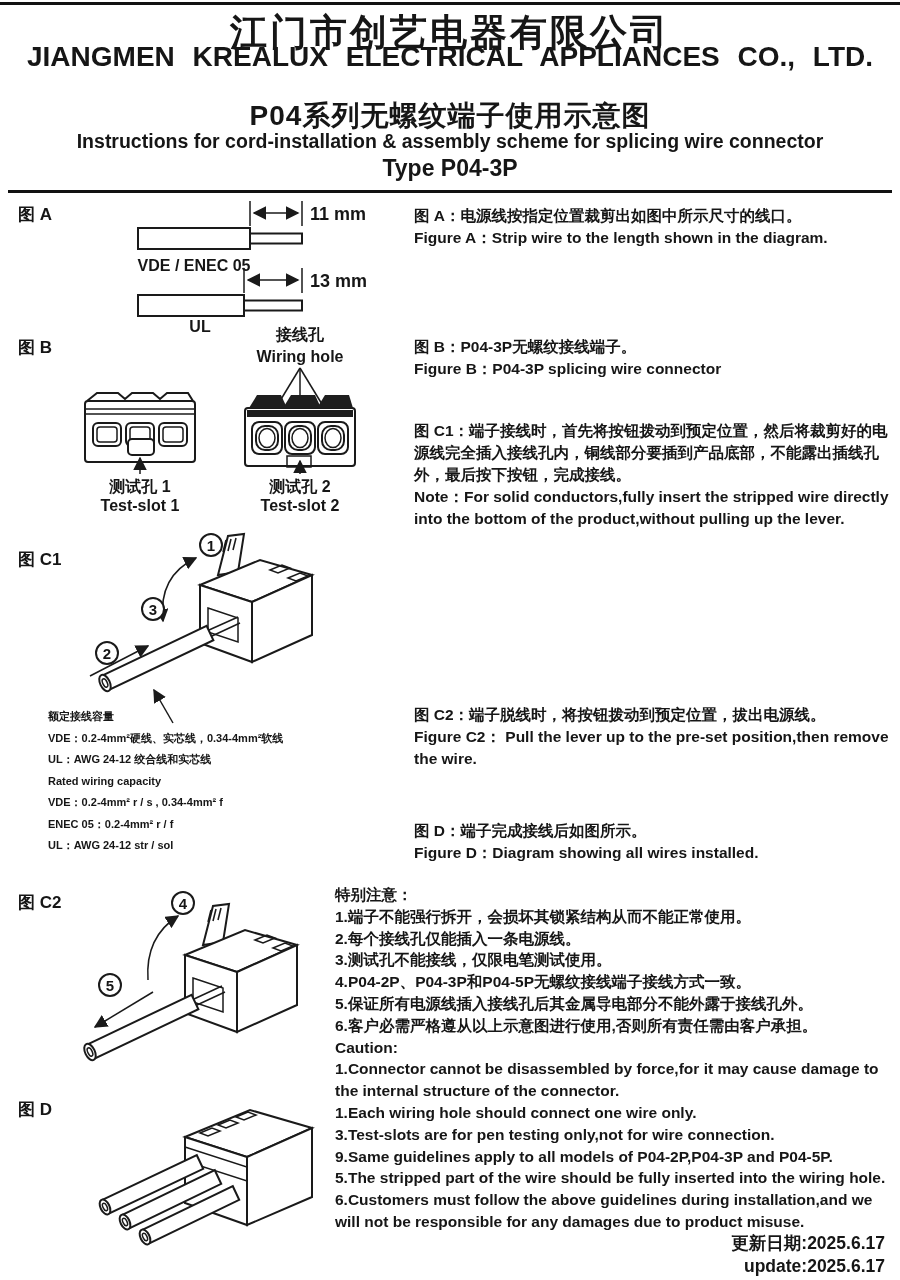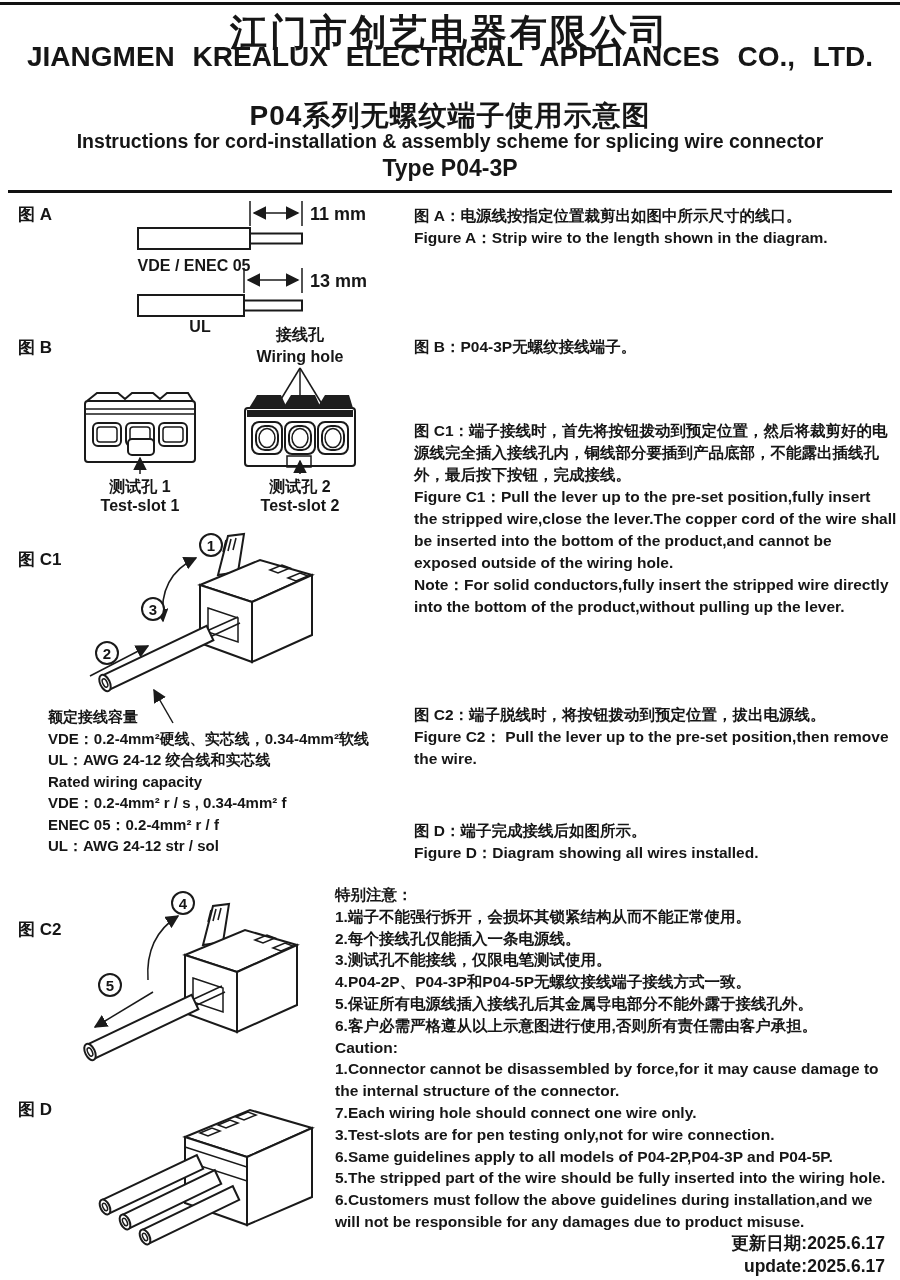--- a/index.html
+++ b/index.html
@@ -16,21 +16,21 @@
   .hdr-cn   { top: 8px;   font-size: 37px; letter-spacing: 3px; }
   .hdr-en   { top: 41px;  font-size: 28px; word-spacing: 10px; }
   .ser-cn   { top: 97px;  font-size: 28px; letter-spacing: 1px; }
   .ser-en   { top: 130px; font-size: 19.5px; }
   .type-lbl { top: 155px; font-size: 23px; }
   .topbar   { left: 0; top: 2px; width: 900px; height: 3px; background: #111; }
   .divider  { left: 8px; top: 190px; width: 884px; height: 3px; background: #111; }
   .figlabel { font-size: 17px; }
   .rtext { width: 492px; font-size: 15.5px; line-height: 22px; }
   .rtext p { margin: 0; padding-left: 9px; }
-  .rated { width: 370px; font-size: 15px; line-height: 21.5px; }
+  .rated { width: 370px; font-size: 11px; line-height: 21.5px; }
   .caution { width: 562px; font-size: 15.5px; line-height: 21.8px; }
   .caution p { margin: 0; }
   .footer { left: 580px; top: 1232px; width: 305px; text-align: right;
             font-size: 17.5px; line-height: 23px; }
   svg { overflow: visible; }
   svg text { font-family: "Liberation Sans", "DejaVu Sans", sans-serif;
              font-weight: bold; fill: #161616; }
   .ln { stroke: #1a1a1a; fill: none; stroke-width: 2; }
   .thin { stroke-width: 1.5; }
   .fw { fill: #fff; stroke: #1a1a1a; stroke-width: 2; }
@@ -132,20 +132,21 @@
     <ellipse class="ln thin" cx="88" cy="46" rx="8" ry="9.5"></ellipse>
     <rect class="ln thin" x="42" y="64" width="24" height="11"></rect>
   </g>
   <line class="ln thin" x1="225" y1="152" x2="225" y2="139" marker-end="url(#mB)"></line>
   <text x="225" y="170" font-size="16" text-anchor="middle">测试孔 2</text>
   <text x="225" y="189" font-size="16" text-anchor="middle">Test-slot 2</text>
 </svg>
 
 <div class="abs rtext" style="left:405px;top:336px;">
   <p>图 B：P04-3P无螺纹接线端子。</p>
+  <p>Figure B：P04-3P splicing wire connector</p>
 </div>
 
 <div class="abs figlabel" style="left:18px;top:548px;">图 C1</div>
 
 <svg class="abs" style="left:60px;top:528px;" width="320" height="202" viewBox="0 0 320 202">
   <defs>
     <marker id="mC1" markerWidth="9" markerHeight="9" refX="8" refY="4.5" orient="auto-start-reverse">
       <path d="M0,0 L9,4.5 L0,9 z"></path>
     </marker>
   </defs>
@@ -181,21 +182,20 @@
     <line class="ln thin" x1="152" y1="108" x2="180" y2="95"></line>
     <polygon class="fw" points="41.6,147.8 146.6,97.8 153.4,112.2 48.4,162.2"></polygon>
     <ellipse class="fw" cx="45" cy="155" rx="4.8" ry="8.8" transform="rotate(-25.5 45 155)"></ellipse>
     <ellipse class="ln thin" cx="45" cy="155" rx="2.2" ry="4.4" transform="rotate(-25.5 45 155)"></ellipse>
   </g>
   <line class="ln thin" x1="113" y1="195" x2="94" y2="162" marker-end="url(#mC1)"></line>
 </svg>
 
 <div class="abs rtext" style="left:405px;top:420px;">
   <p>图 C1：端子接线时，首先将按钮拨动到预定位置，然后将裁剪好的电源线完全插入接线孔内，铜线部分要插到产品底部，不能露出插线孔外，最后按下按钮，完成接线。</p>
-  <p>Figure C1：Pull the lever up to the pre-set position,fully insert the stripped wire,close the lever.The copper cord of the wire shall be inserted into the bottom of the product,and cannot be exposed outside of the wiring hole.</p>
   <p>Note：For solid conductors,fully insert the stripped wire directly into the bottom of the product,without pulling up the lever.</p>
 </div>
 
 <div class="abs rated" style="left:48px;top:706px;">
   <div>额定接线容量</div>
   <div>VDE：0.2-4mm²硬线、实芯线，0.34-4mm²软线</div>
   <div>UL：AWG 24-12 绞合线和实芯线</div>
   <div>Rated wiring capacity</div>
   <div>VDE：0.2-4mm² r / s , 0.34-4mm² f</div>
   <div>ENEC 05：0.2-4mm² r / f</div>
@@ -205,21 +205,21 @@
 <div class="abs rtext" style="left:405px;top:704px;">
   <p>图 C2：端子脱线时，将按钮拨动到预定位置，拔出电源线。</p>
   <p>Figure C2： Pull the lever up to the pre-set position,then remove the wire.</p>
 </div>
 
 <div class="abs rtext" style="left:405px;top:820px;">
   <p>图 D：端子完成接线后如图所示。</p>
   <p>Figure D：Diagram showing all wires installed.</p>
 </div>
 
-<div class="abs figlabel" style="left:18px;top:918px;">图 C2</div>
+<div class="abs figlabel" style="left:18px;top:891px;">图 C2</div>
 
 <svg class="abs" style="left:60px;top:880px;" width="320" height="212" viewBox="0 0 320 212">
   <defs>
     <marker id="mC2" markerWidth="9" markerHeight="9" refX="8" refY="4.5" orient="auto-start-reverse">
       <path d="M0,0 L9,4.5 L0,9 z"></path>
     </marker>
   </defs>
   <g>
     <circle class="fw" cx="123" cy="23" r="11"></circle>
     <text x="123" y="28.5" font-size="15" text-anchor="middle">4</text>
@@ -255,23 +255,23 @@
 <div class="abs caution" style="left:335px;top:884px;">
   <p>特别注意：</p>
   <p>1.端子不能强行拆开，会损坏其锁紧结构从而不能正常使用。</p>
   <p>2.每个接线孔仅能插入一条电源线。</p>
   <p>3.测试孔不能接线，仅限电笔测试使用。</p>
   <p>4.P04-2P、P04-3P和P04-5P无螺纹接线端子接线方式一致。</p>
   <p>5.保证所有电源线插入接线孔后其金属导电部分不能外露于接线孔外。</p>
   <p>6.客户必需严格遵从以上示意图进行使用,否则所有责任需由客户承担。</p>
   <p>Caution:</p>
   <p>1.Connector cannot be disassembled by force,for it may cause damage to the internal structure of the connector.</p>
-  <p>7.Each wiring hole should connect one wire only.</p>
+  <p>1.Each wiring hole should connect one wire only.</p>
   <p>3.Test-slots are for pen testing only,not for wire connection.</p>
-  <p>6.Same guidelines apply to all models of P04-2P,P04-3P and P04-5P.</p>
+  <p>9.Same guidelines apply to all models of P04-2P,P04-3P and P04-5P.</p>
   <p>5.The stripped part of the wire should be fully inserted into the wiring hole.</p>
   <p>6.Customers must follow the above guidelines during installation,and we will not be responsible for any damages due to product misuse.</p>
 </div>
 
 <div class="abs figlabel" style="left:18px;top:1098px;">图 D</div>
 
 <svg class="abs" style="left:50px;top:1085px;" width="330" height="190" viewBox="0 0 330 190">
   <g>
     <polygon class="fw" points="135,52 200,25 262,43 197,72"></polygon>
     <polygon class="fw" points="135,52 197,72 197,140 135,118"></polygon>

